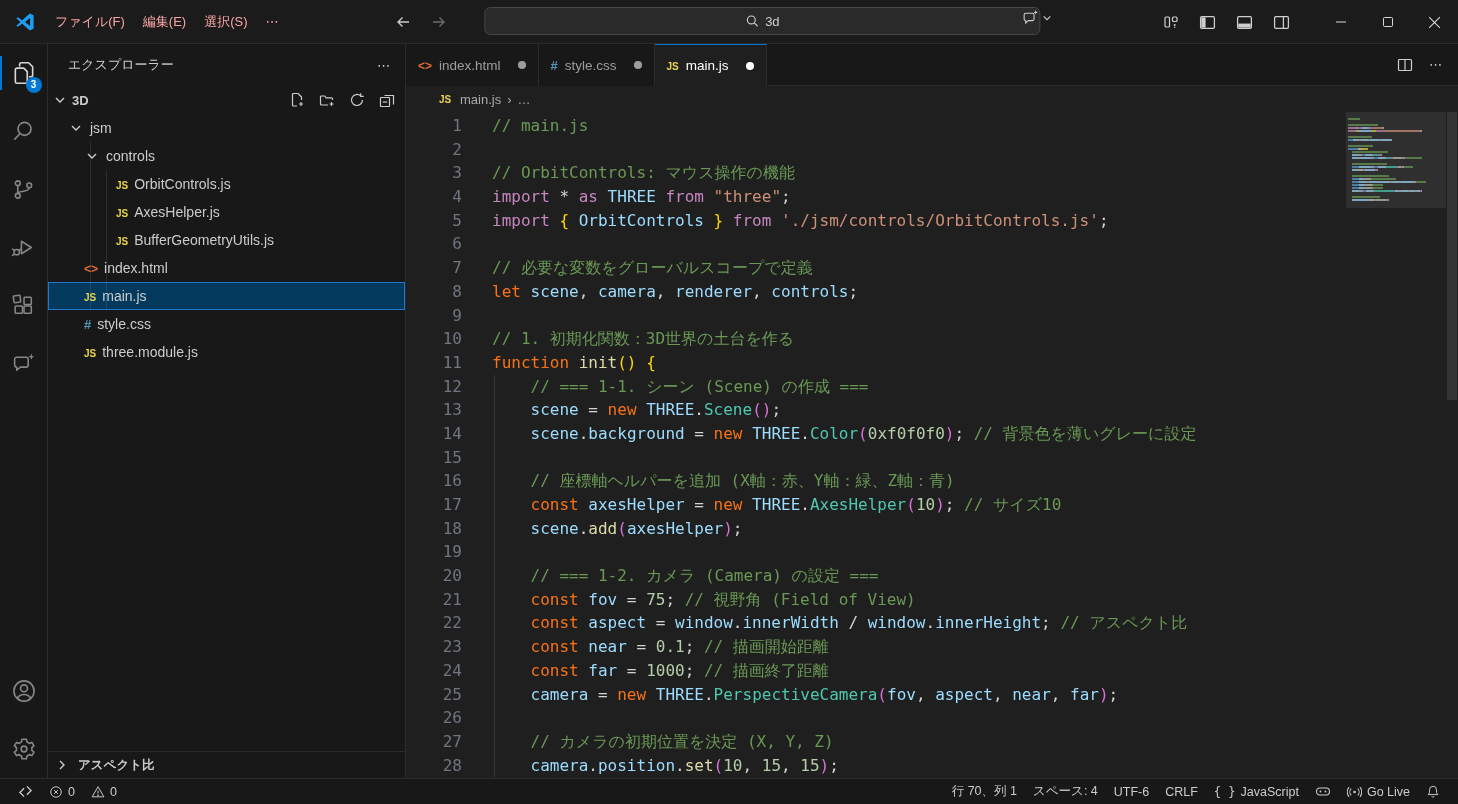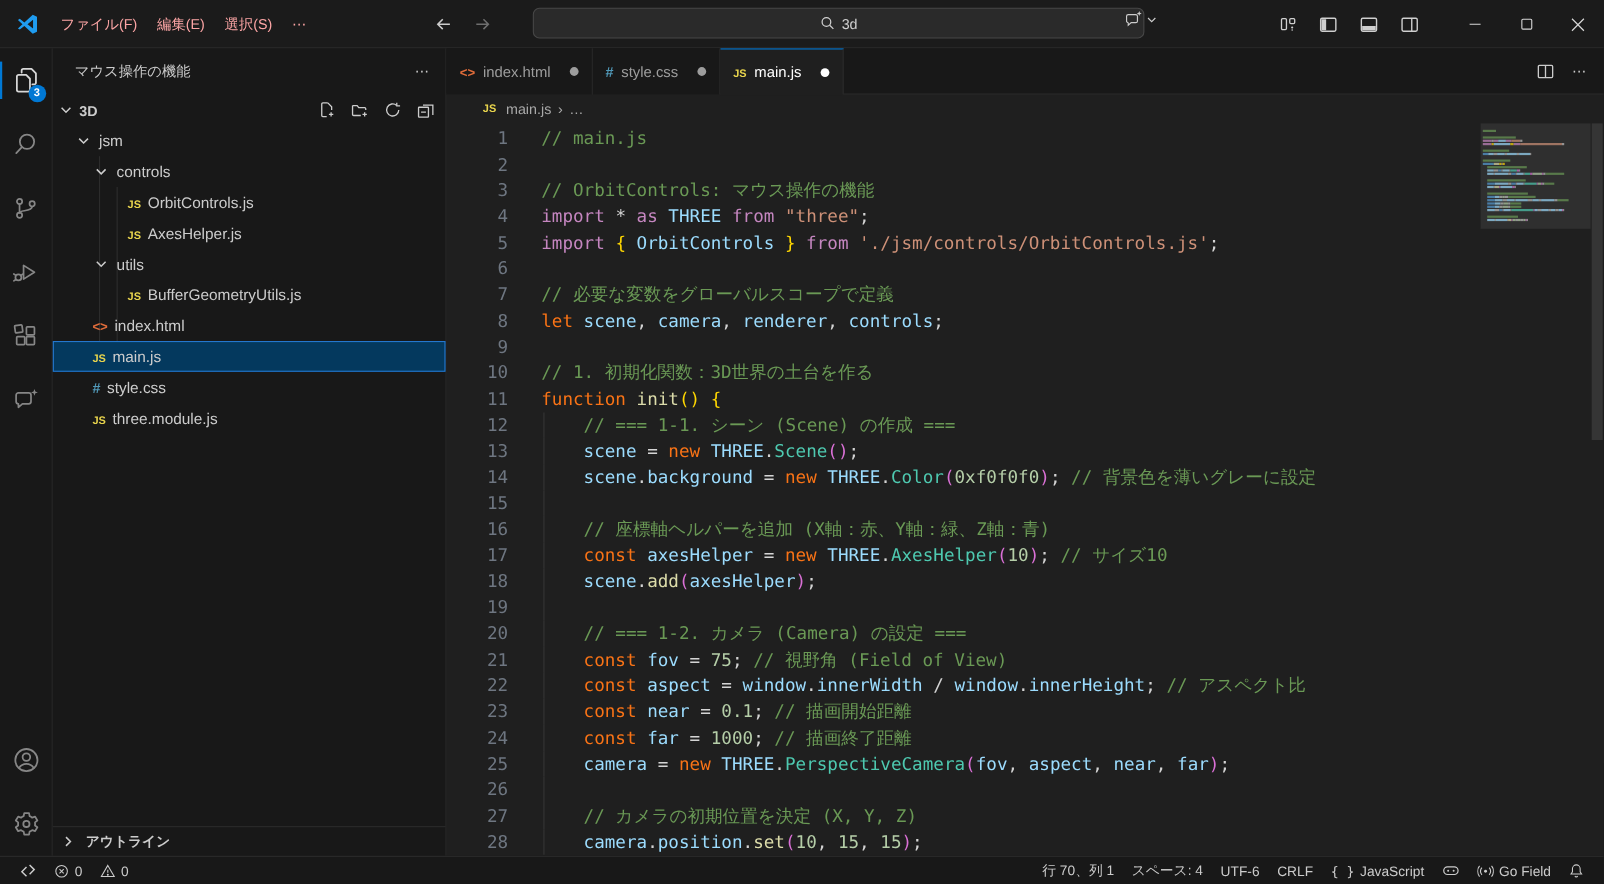--- a/index.html
+++ b/index.html
@@ -230,21 +230,21 @@
             <svg width="26" height="26" viewBox="0 0 24 24" fill="none" stroke="currentColor" stroke-width="1.5" stroke-linejoin="round" stroke-linecap="round">
               <circle cx="12" cy="12" r="2.6"></circle>
               <path d="M19.2 13.3a7.3 7.3 0 0 0 0-2.6l2-1.5-1.9-3.3-2.4.9a7.3 7.3 0 0 0-2.2-1.3L14.2 3h-4l-.5 2.5a7.3 7.3 0 0 0-2.2 1.3l-2.4-.9-2 3.3 2 1.5a7.3 7.3 0 0 0 0 2.6l-2 1.5 2 3.3 2.4-.9a7.3 7.3 0 0 0 2.2 1.3l.5 2.5h4l.5-2.5a7.3 7.3 0 0 0 2.2-1.3l2.4.9 1.9-3.3z"></path>
             </svg>
           </div>
         </div>
       </aside>
 
     <aside id="sidebar">
       <div id="sb-header">
-        <span id="sb-title">マウス操作の機能</span>
+        <span id="sb-title">エクスプローラー</span>
         <span id="sb-more">⋯</span>
       </div>
       <div id="sb-section">
         <span>
           <svg width="16" height="16" viewBox="0 0 16 16" fill="none" stroke="currentColor" stroke-width="1.4">
               <path d="m4 6 4 4 4-4"></path>
             </svg>
         </span>
         <span id="sb-section-label">3D</span>
         <span id="sb-actions">
@@ -294,28 +294,20 @@
             <span>controls</span>
           </div>
           <div class="tree-row" style="padding-left: 68px;">
             <span><span class="fi fi-js">JS</span></span>
             <span>OrbitControls.js</span>
           </div>
           <div class="tree-row" style="padding-left: 68px;">
             <span><span class="fi fi-js">JS</span></span>
             <span>AxesHelper.js</span>
           </div>
-          <div class="tree-row" style="padding-left: 36px;">
-            <span style="color: rgb(204, 204, 204);">
-              <svg width="16" height="16" viewBox="0 0 16 16" fill="none" stroke="currentColor" stroke-width="1.4">
-                <path d="m4 6 4 4 4-4"></path>
-              </svg>
-            </span>
-            <span>utils</span>
-          </div>
           <div class="tree-row" style="padding-left: 68px;">
             <span><span class="fi fi-js">JS</span></span>
             <span>BufferGeometryUtils.js</span>
           </div>
           <div class="tree-row" style="padding-left: 36px;">
             <span><span class="fi fi-html">&lt;&gt;</span></span>
             <span>index.html</span>
           </div>
           <div class="tree-row selected" style="padding-left: 36px;">
             <span><span class="fi fi-js">JS</span></span>
@@ -332,21 +324,21 @@
           <div class="tree-guide" style="left: 42px; top: 28px; height: 168px;"></div>
           <div class="tree-guide" style="left: 58px; top: 56px; height: 140px;"></div>
         </div>
       <div id="sb-panels">
           <div class="sb-panel">
             <span>
               <svg width="16" height="16" viewBox="0 0 16 16" fill="none" stroke="currentColor" stroke-width="1.4">
                 <path d="m6 4 4 4-4 4"></path>
               </svg>
             </span>
-            <span>アウトライン</span>
+            <span>アスペクト比</span>
           </div>
         </div>
     </aside>
 
     <main id="editor">
       <div id="tabbar">
         <div id="tabs-holder" style="display:flex">
             <div class="tab">
               <span><span class="fi fi-html">&lt;&gt;</span></span>
               <span>index.html</span>
@@ -444,21 +436,21 @@
             </svg>
           </span>
         </div>
         <div class="status-item">
           <span>
             <svg width="15" height="14" viewBox="0 0 16 14" fill="none" stroke="currentColor" stroke-width="1.1">
               <circle cx="8" cy="7" r="1.4" fill="currentColor" stroke="none"></circle>
               <path d="M4.5 3.5a5 5 0 0 0 0 7M11.5 3.5a5 5 0 0 1 0 7M2.2 1.8a8 8 0 0 0 0 10.4M13.8 1.8a8 8 0 0 1 0 10.4"></path>
             </svg>
           </span>
-          <span>Go Field</span>
+          <span>Go Live</span>
         </div>
         <div class="status-item">
           <span>
             <svg width="14" height="15" viewBox="0 0 16 16" fill="none" stroke="currentColor" stroke-width="1.1">
               <path d="M8 2a4 4 0 0 1 4 4v3.2l1.5 2.3H2.5L4 9.2V6a4 4 0 0 1 4-4z"></path>
               <path d="M6.6 13.5a1.5 1.5 0 0 0 2.8 0"></path>
             </svg>
           </span>
         </div>
       </div>

